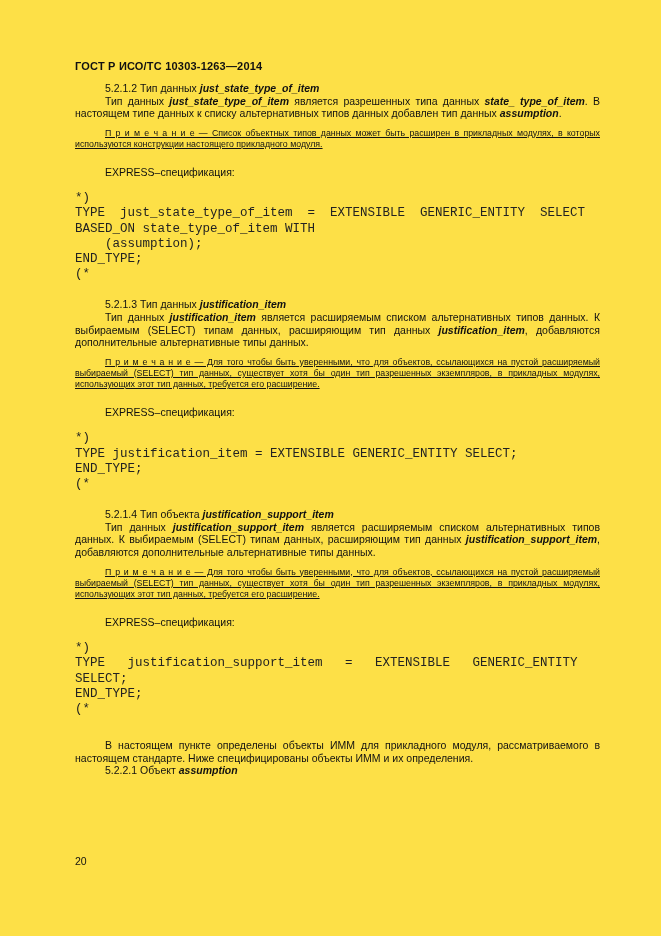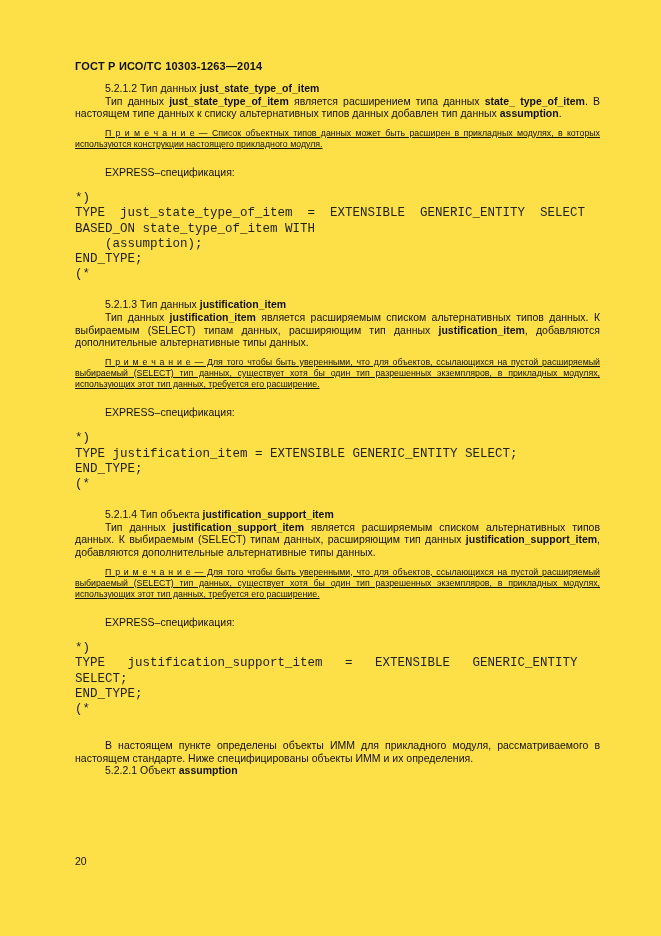--- a/index.html
+++ b/index.html
@@ -53,38 +53,38 @@
     font-size: 12.5px;
     line-height: 15.2px;
     white-space: pre;
     color: #222;
     margin: 12px 0 0 0;
     margin-top: 12px;
   }
   .sect { margin-top: 16px; }
   .sect-first { margin-top: 0; }
   .sect-last { margin-top: 22px; }
-  .b { font-weight: bold; }
+  .b { font-weight: bold; font-style: italic; }
   .page-number {
     position: absolute;
     left: 75px;
     top: 855px;
     font-size: 10.5px;
   }
 </style>
 </head>
 <body>
 
 <div class="page">
 
   <div class="doc-header">ГОСТ Р ИСО/ТС 10303-1263—2014</div>
 
   <div class="sect sect-first">
     <p class="h"><span>5.2.1.2 Тип данных </span><span class="b">just_state_type_of_item</span></p>
-    <p class="body-p"><span>Тип данных </span><span class="b">just_state_type_of_item</span><span> является расширением типа данных </span><span class="b">state_ type_of_item</span><span>. В настоящем типе данных к списку альтернативных типов данных добавлен тип данных </span><span class="b">assumption</span><span>.</span></p>
+    <p class="body-p"><span>Тип данных </span><span class="b">just_state_type_of_item</span><span> является разрешенных типа данных </span><span class="b">state_ type_of_item</span><span>. В настоящем типе данных к списку альтернативных типов данных добавлен тип данных </span><span class="b">assumption</span><span>.</span></p>
     <p class="note-p">П р и м е ч а н и е  —  Список объектных типов данных может быть расширен в прикладных модулях, в которых используются конструкции настоящего прикладного модуля.</p>
     <p class="express-p"><span class="u">EXPRESS–спецификация:</span></p>
     <pre class="code">*)
 TYPE  just_state_type_of_item  =  EXTENSIBLE  GENERIC_ENTITY  SELECT
 BASED_ON state_type_of_item WITH
     (assumption);
 END_TYPE;
 (*</pre>
   </div>
 

